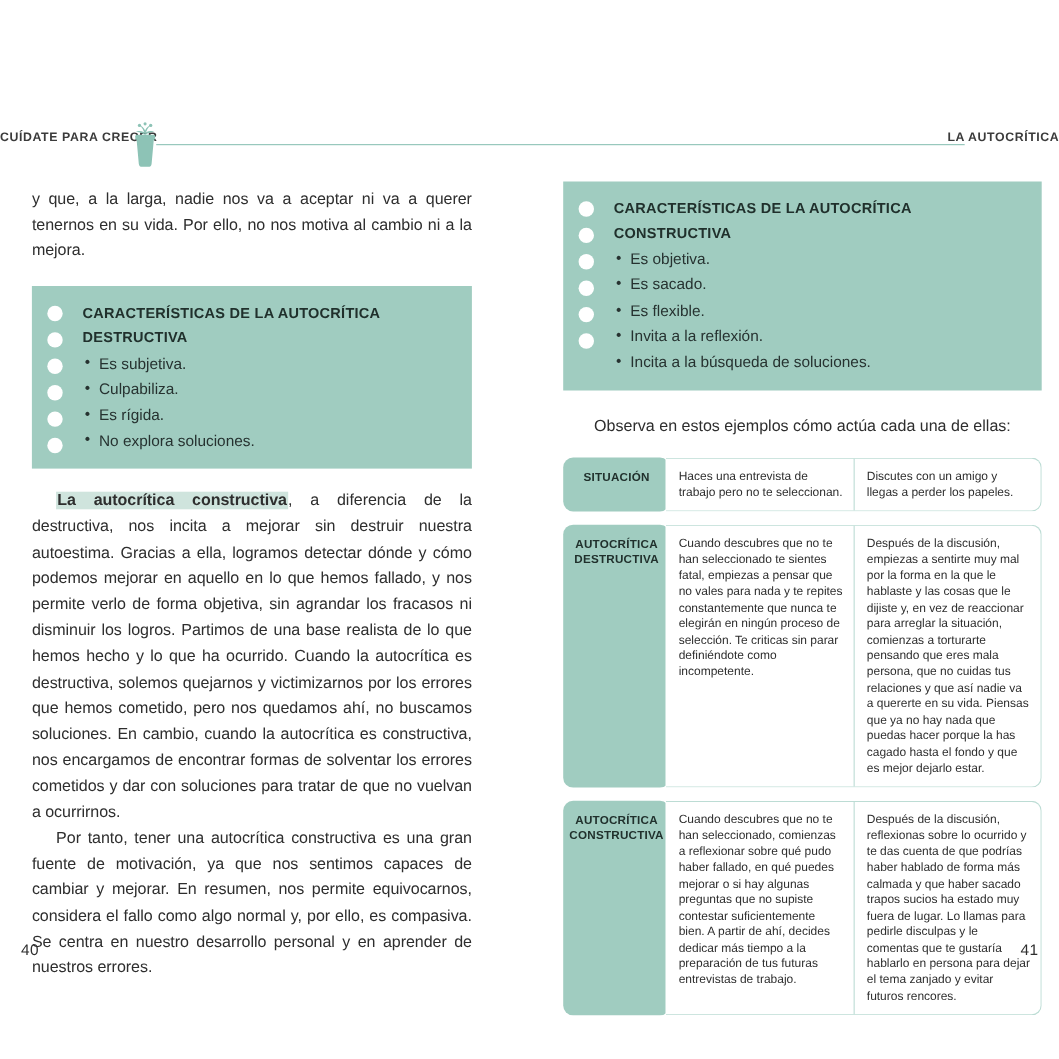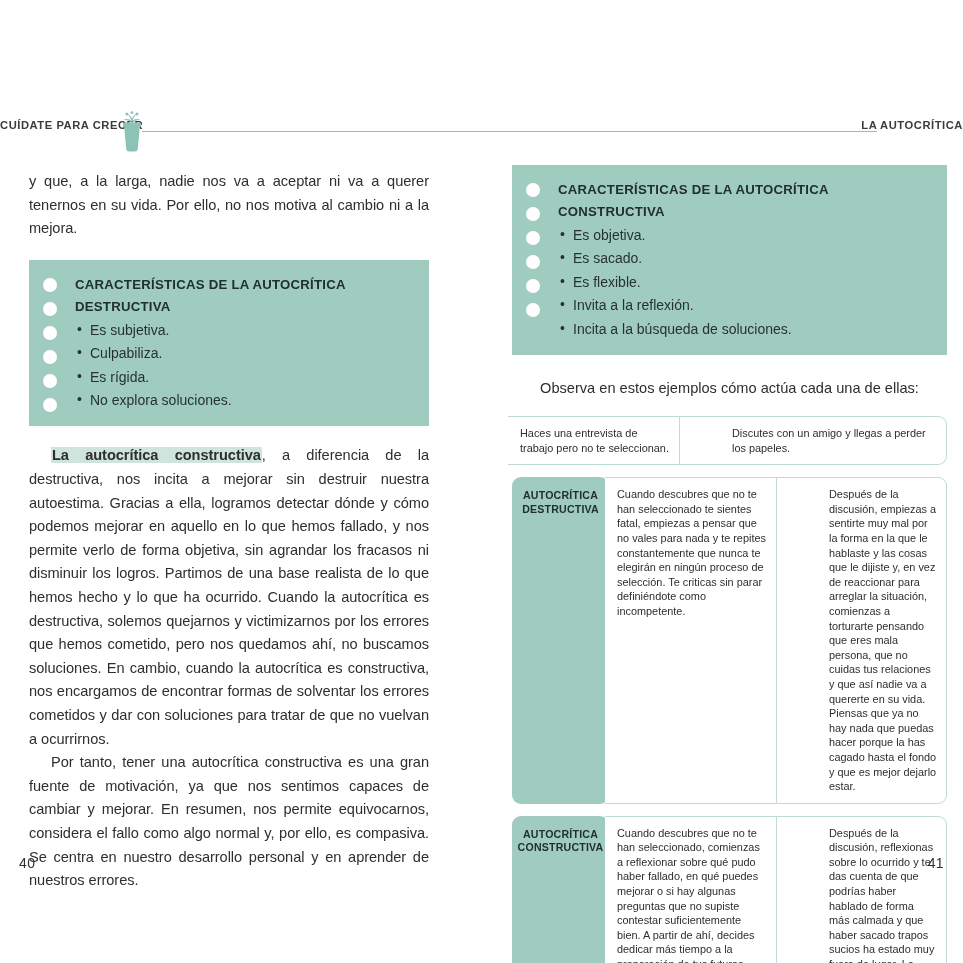--- a/index.html
+++ b/index.html
@@ -179,21 +179,20 @@
   }
   .cells-wrap {
     flex: 1;
     display: flex;
     border: 1.1px solid #bcdcd4;
     border-radius: 0 9px 9px 0;
     border-left: none;
     box-sizing: border-box;
     background: #ffffff;
     margin-left: -4px;
-    gap: 41px;
   }
   .ex-cell {
     box-sizing: border-box;
     padding: 9px 9px 9px 10px;
     font-size: 10.9px;
     line-height: 14.6px;
     color: #2e2e2e;
   }
   .ex-cell.first {
     width: 172px;
@@ -291,20 +290,21 @@
         <li>Invita a la reflexión.</li>
         <li>Incita a la búsqueda de soluciones.</li>
       </ul>
     </div>
 
     <p class="observa" style="margin-top:22px; margin-bottom:17px;">Observa en estos ejemplos cómo actúa cada una de ellas:</p>
 
     <div class="table">
 
       <div class="trow">
+        <div class="label-cell">SITUACIÓN</div>
         <div class="cells-wrap">
           <div class="ex-cell first">Haces una entrevista de trabajo pero no te seleccionan.</div>
           <div class="ex-cell second">Discutes con un amigo y llegas a perder los papeles.</div>
         </div>
       </div>
 
       <div class="trow">
         <div class="label-cell">AUTOCRÍTICA DESTRUCTIVA</div>
         <div class="cells-wrap">
           <div class="ex-cell first">Cuando descubres que no te han seleccionado te sientes fatal, empiezas a pensar que no vales para nada y te repites constantemente que nunca te elegirán en ningún proceso de selección. Te criticas sin parar definiéndote como incompetente.</div>

